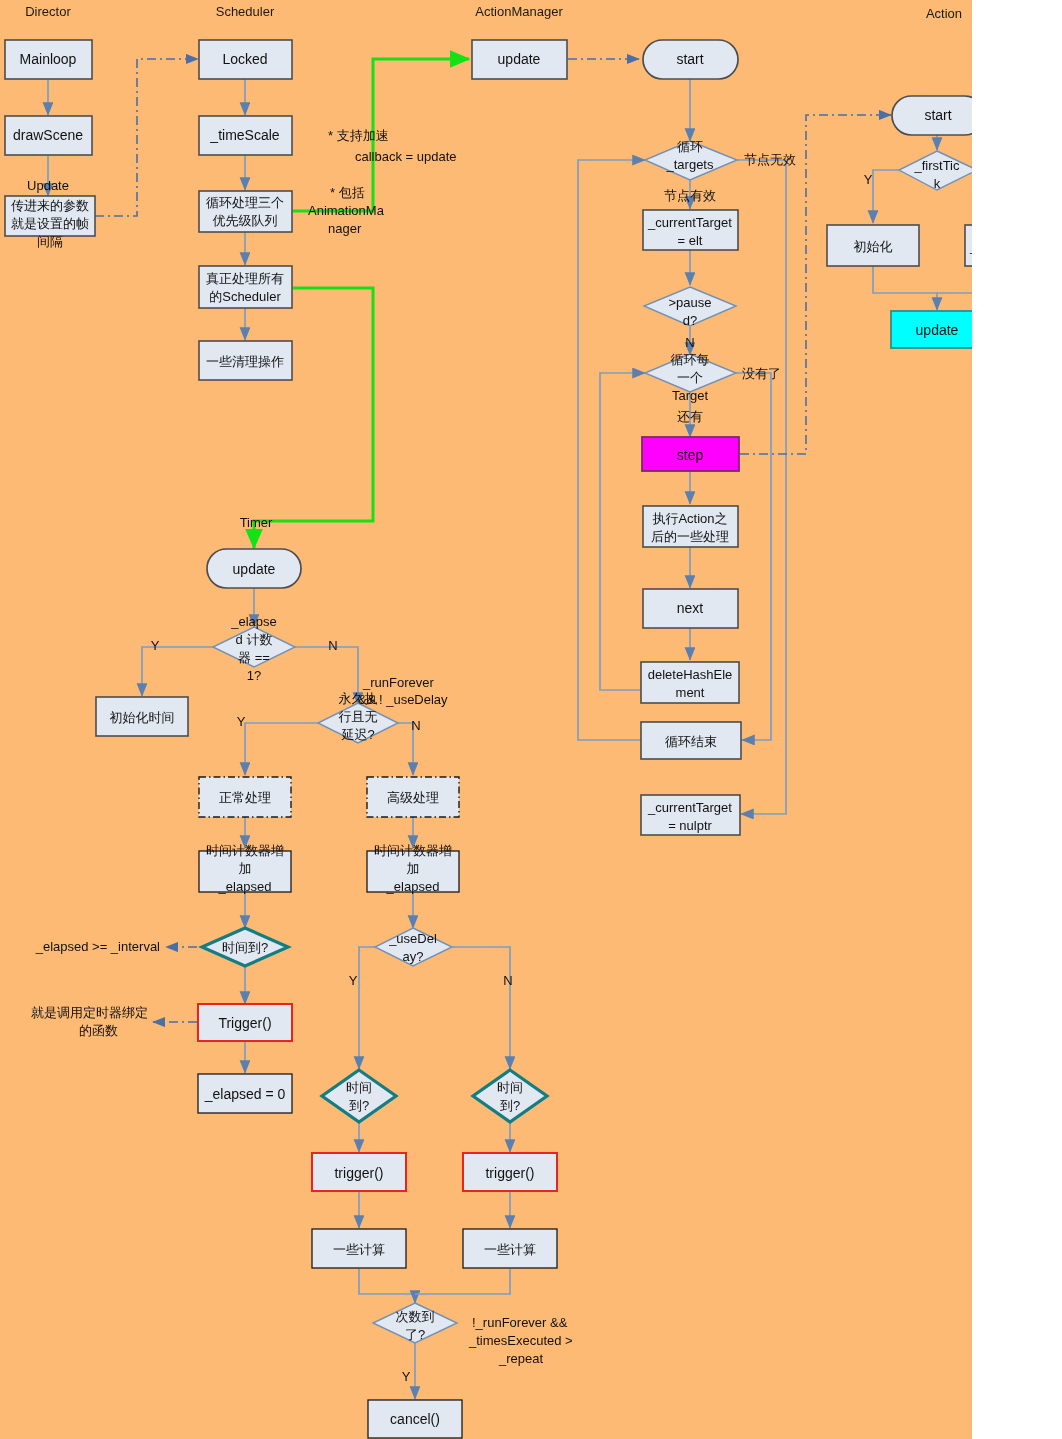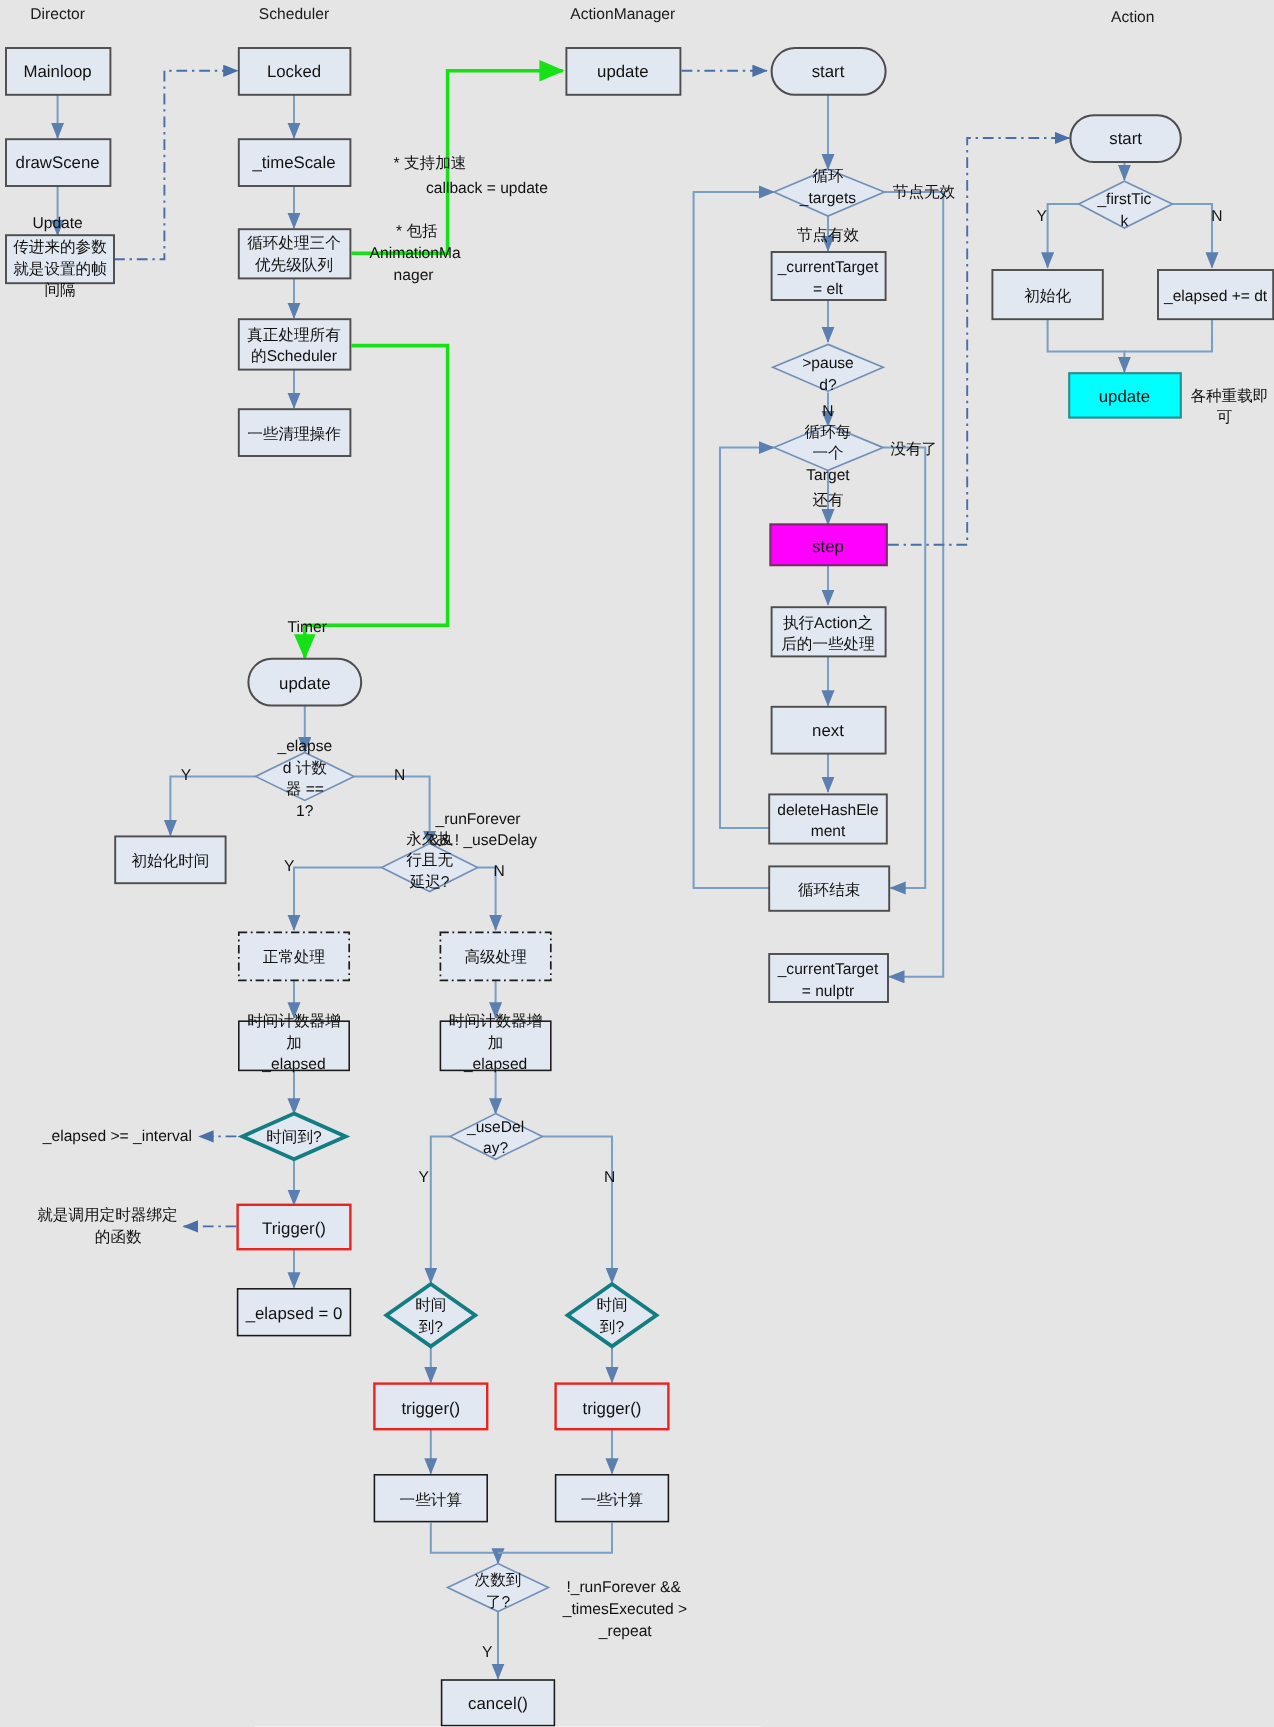--- a/index.html
+++ b/index.html
@@ -5,24 +5,24 @@
   html, body {
     margin: 0;
     padding: 0;
     background: #ffffff;
   }
   body {
     font-family: "Liberation Sans", sans-serif;
   }
   #diagram-root {
     position: relative;
-    width: 1062px;
+    width: 972px;
     height: 1439px;
     overflow: hidden;
-    background: #e5e5e5;
+    background: #fdba74;
   }
   svg#flow {
     position: absolute;
     left: 0;
     top: 0;
     width: 1062px;
     height: 1439px;
   }
   text {
     font-family: "Liberation Sans", sans-serif;

